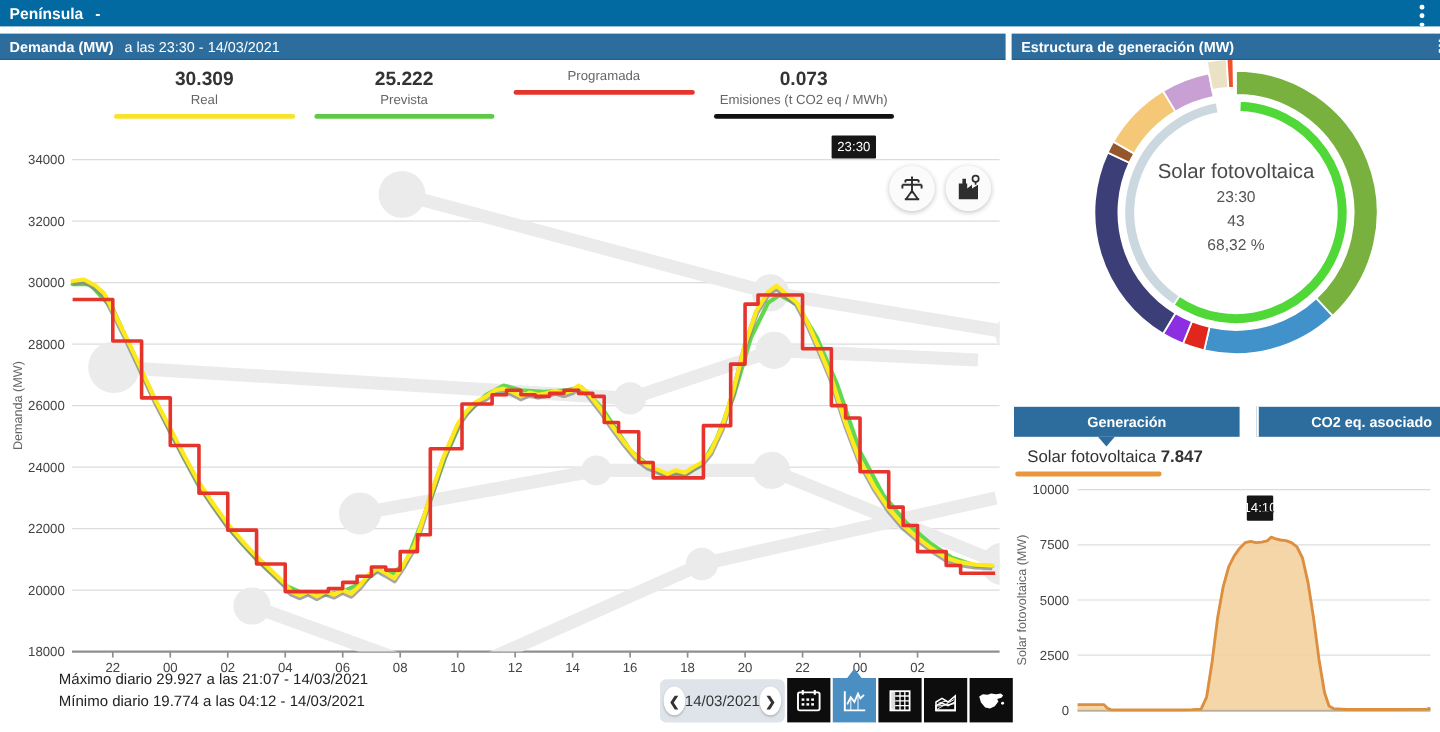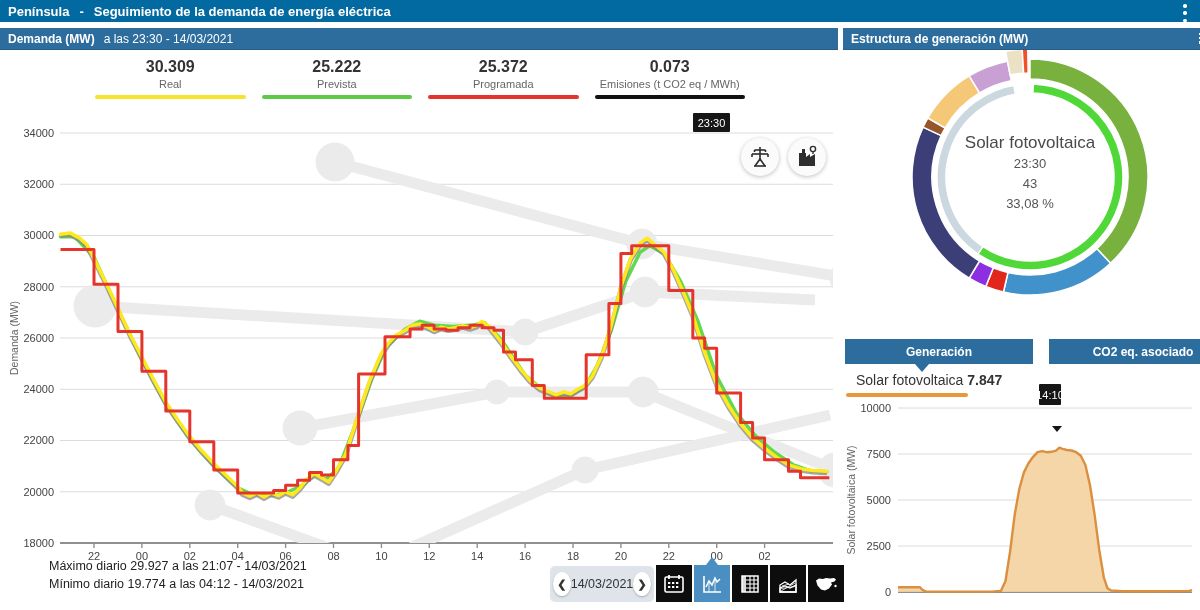--- a/index.html
+++ b/index.html
@@ -175,21 +175,20 @@
         <text x="891" y="411.8" text-anchor="end" font-size="11" fill="#444" font-family="&quot;Liberation Sans&quot;,sans-serif">10000</text>
         <text x="855" y="500" text-anchor="middle" font-size="10.5" fill="#666" transform="rotate(-90 855 500)" font-family="&quot;Liberation Sans&quot;,sans-serif">Solar fotovoltaica (MW)</text>
         <path d="M898.0,587.2 L920.0,587.2 L922.8,590.2 L925.6,591.4 L929.2,591.6 L984.4,591.6 L993.5,591.4 L1000.9,590.9 L1005.5,581.0 L1010.1,551.5 L1014.7,514.7 L1019.3,489.0 L1023.9,472.4 L1028.5,463.2 L1033.1,456.8 L1037.6,452.2 L1042.2,451.2 L1046.8,452.2 L1051.4,451.8 L1056.0,450.7 L1059.4,447.6 L1062.5,448.8 L1067.0,450.0 L1071.6,450.5 L1076.2,452.2 L1080.8,455.8 L1085.4,465.0 L1090.0,485.3 L1094.6,514.7 L1099.2,549.7 L1103.8,577.3 L1107.5,588.3 L1111.1,590.5 L1122.2,591.3 L1149.7,591.3 L1177.3,591.1 L1189.2,590.9 L1192.0,590.2 L1192,592 L898,592 Z" fill="#f3d2a0" opacity="0.9"></path>
         <path d="M898.0,587.2 L920.0,587.2 L922.8,590.2 L925.6,591.4 L929.2,591.6 L984.4,591.6 L993.5,591.4 L1000.9,590.9 L1005.5,581.0 L1010.1,551.5 L1014.7,514.7 L1019.3,489.0 L1023.9,472.4 L1028.5,463.2 L1033.1,456.8 L1037.6,452.2 L1042.2,451.2 L1046.8,452.2 L1051.4,451.8 L1056.0,450.7 L1059.4,447.6 L1062.5,448.8 L1067.0,450.0 L1071.6,450.5 L1076.2,452.2 L1080.8,455.8 L1085.4,465.0 L1090.0,485.3 L1094.6,514.7 L1099.2,549.7 L1103.8,577.3 L1107.5,588.3 L1111.1,590.5 L1122.2,591.3 L1149.7,591.3 L1177.3,591.1 L1189.2,590.9 L1192.0,590.2" fill="none" stroke="#dc8f3e" stroke-width="2.4" stroke-linejoin="round"></path>
       </g>
     </svg>
 
   <div class="titlebar">
     <span class="region">Península</span>
     <span class="sep">-</span>
-    <span class="ttl">Seguimiento de la demanda de energía eléctrica</span>
     <div class="kebab">
         <i></i>
         <i></i>
         <i></i>
       </div>
   </div>
 
   <div class="bluehead" id="lefthead">
     <span class="b">Demanda (MW)</span>
     <span class="r">a las 23:30 - 14/03/2021</span>
@@ -218,21 +217,20 @@
       <div class="val">30.309</div>
       <div class="lab">Real</div>
       <div class="bar" style="background: rgb(247, 227, 43);"></div>
     </div>
     <div class="litem">
       <div class="val">25.222</div>
       <div class="lab">Prevista</div>
       <div class="bar" style="background: rgb(94, 203, 71);"></div>
     </div>
     <div class="litem">
-      <div class="val">25.372</div>
       <div class="lab">Programada</div>
       <div class="bar" style="background: rgb(229, 52, 43);"></div>
     </div>
     <div class="litem">
       <div class="val">0.073</div>
       <div class="lab">Emisiones (t CO2 eq / MWh)</div>
       <div class="bar" style="background: rgb(17, 17, 17);"></div>
     </div>
   </div>
 
@@ -309,30 +307,30 @@
     <svg width="24" height="24" viewBox="0 0 24 24">
       <path d="M2,8.5 L5,6.5 L9,7 L12,6 L16,6.5 L20,6 L22,7.5 L20.5,9.5 L17,10.5 L18,12.5 L15,16.5 L11,18.5 L7,17.5 L3.5,13.5 Z" fill="#fff"></path>
       <circle cx="21.5" cy="14" r="1.2" fill="#fff"></circle>
     </svg>
   </div>
 
   <div class="donutcenter">
     <div class="nm">Solar fotovoltaica</div>
     <div class="sub">23:30</div>
     <div class="sub">43</div>
-    <div class="sub">33,08 %</div>
+    <div class="sub">68,32 %</div>
   </div>
 
   <div class="tabs">
     <div class="tab">Generación</div>
     <div class="tab">CO2 eq. asociado</div>
   </div>
   <div class="tabptr"></div>
 
   <div class="serieslabel">
     <span>Solar fotovoltaica</span>
     <b>7.847</b>
   </div>
   <div class="seriesbar" id="seriesbar" style="background: rgb(232, 151, 58);"></div>
 
-  <div class="tooltip" style="left:1039px;top:384px;width:22px;height:21px;">14:10</div>
+  <div class="tooltip" style="left:1039px;top:413px;width:22px;height:21px;">14:10</div>
   <div style="position:absolute;left:1052px;top:426px;width:0;height:0;border-left:5px solid transparent;border-right:5px solid transparent;border-top:6px solid #161616;z-index:5;"></div>
 </div>
 
 </body></html>

